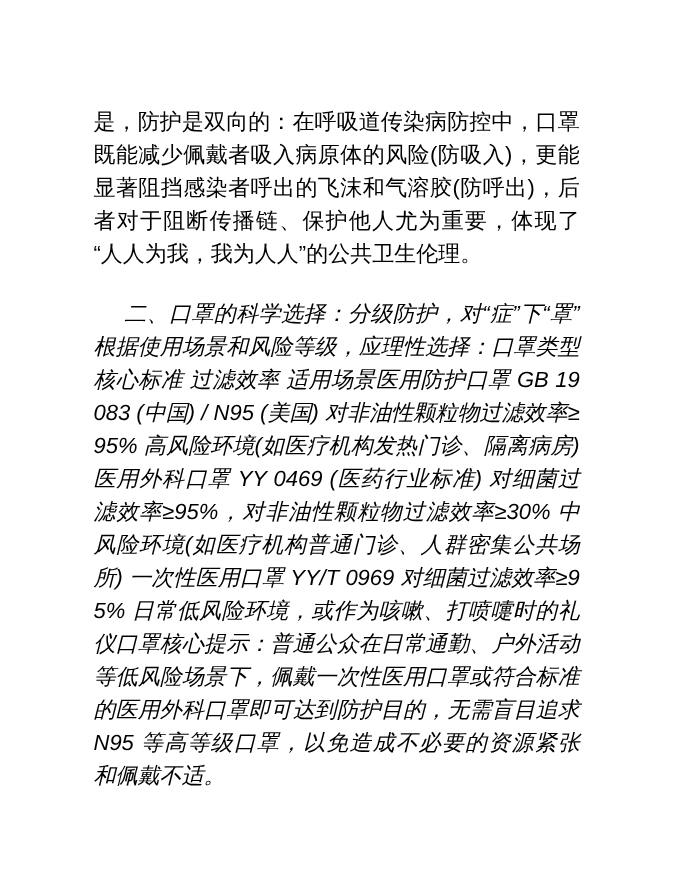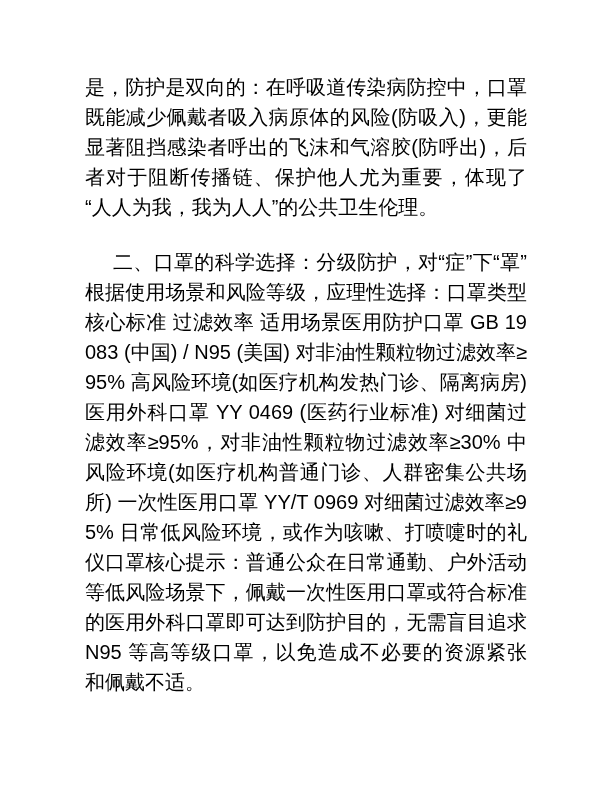--- a/index.html
+++ b/index.html
@@ -9,35 +9,36 @@
   body {
     width: 612px;
     height: 792px;
     background: #ffffff;
     overflow: hidden;
   }
   .page {
     box-sizing: border-box;
     width: 612px;
     height: 792px;
-    padding: 72px 85px 0 85px;
+    padding: 96px 85px 0 85px;
     background: #ffffff;
     color: #000000;
     font-family: "Liberation Sans", sans-serif;
     font-size: 20px;
     line-height: 30px;
     text-align: justify;
     text-justify: inter-ideograph;
   }
   .para {
     margin: 0 0 25px 0;
     word-break: break-all;
   }
   .para.indented {
     text-indent: 28px;
+    font-style: italic;
   }
 </style>
 </head>
 <body>
 
 <div class="page">
   <p class="para">是，防护是双向的：在呼吸道传染病防控中，口罩既能减少佩戴者吸入病原体的风险(防吸入)，更能显著阻挡感染者呼出的飞沫和气溶胶(防呼出)，后者对于阻断传播链、保护他人尤为重要，体现了“人人为我，我为人人”的公共卫生伦理。</p>
   <p class="para indented">二、口罩的科学选择：分级防护，对“症”下“罩”根据使用场景和风险等级，应理性选择：口罩类型 核心标准 过滤效率 适用场景医用防护口罩 GB 19083 (中国) / N95 (美国) 对非油性颗粒物过滤效率≥95% 高风险环境(如医疗机构发热门诊、隔离病房) 医用外科口罩 YY 0469 (医药行业标准) 对细菌过滤效率≥95%，对非油性颗粒物过滤效率≥30% 中风险环境(如医疗机构普通门诊、人群密集公共场所) 一次性医用口罩 YY/T 0969 对细菌过滤效率≥95% 日常低风险环境，或作为咳嗽、打喷嚏时的礼仪口罩核心提示：普通公众在日常通勤、户外活动等低风险场景下，佩戴一次性医用口罩或符合标准的医用外科口罩即可达到防护目的，无需盲目追求 N95 等高等级口罩，以免造成不必要的资源紧张和佩戴不适。</p>
 </div>
 

